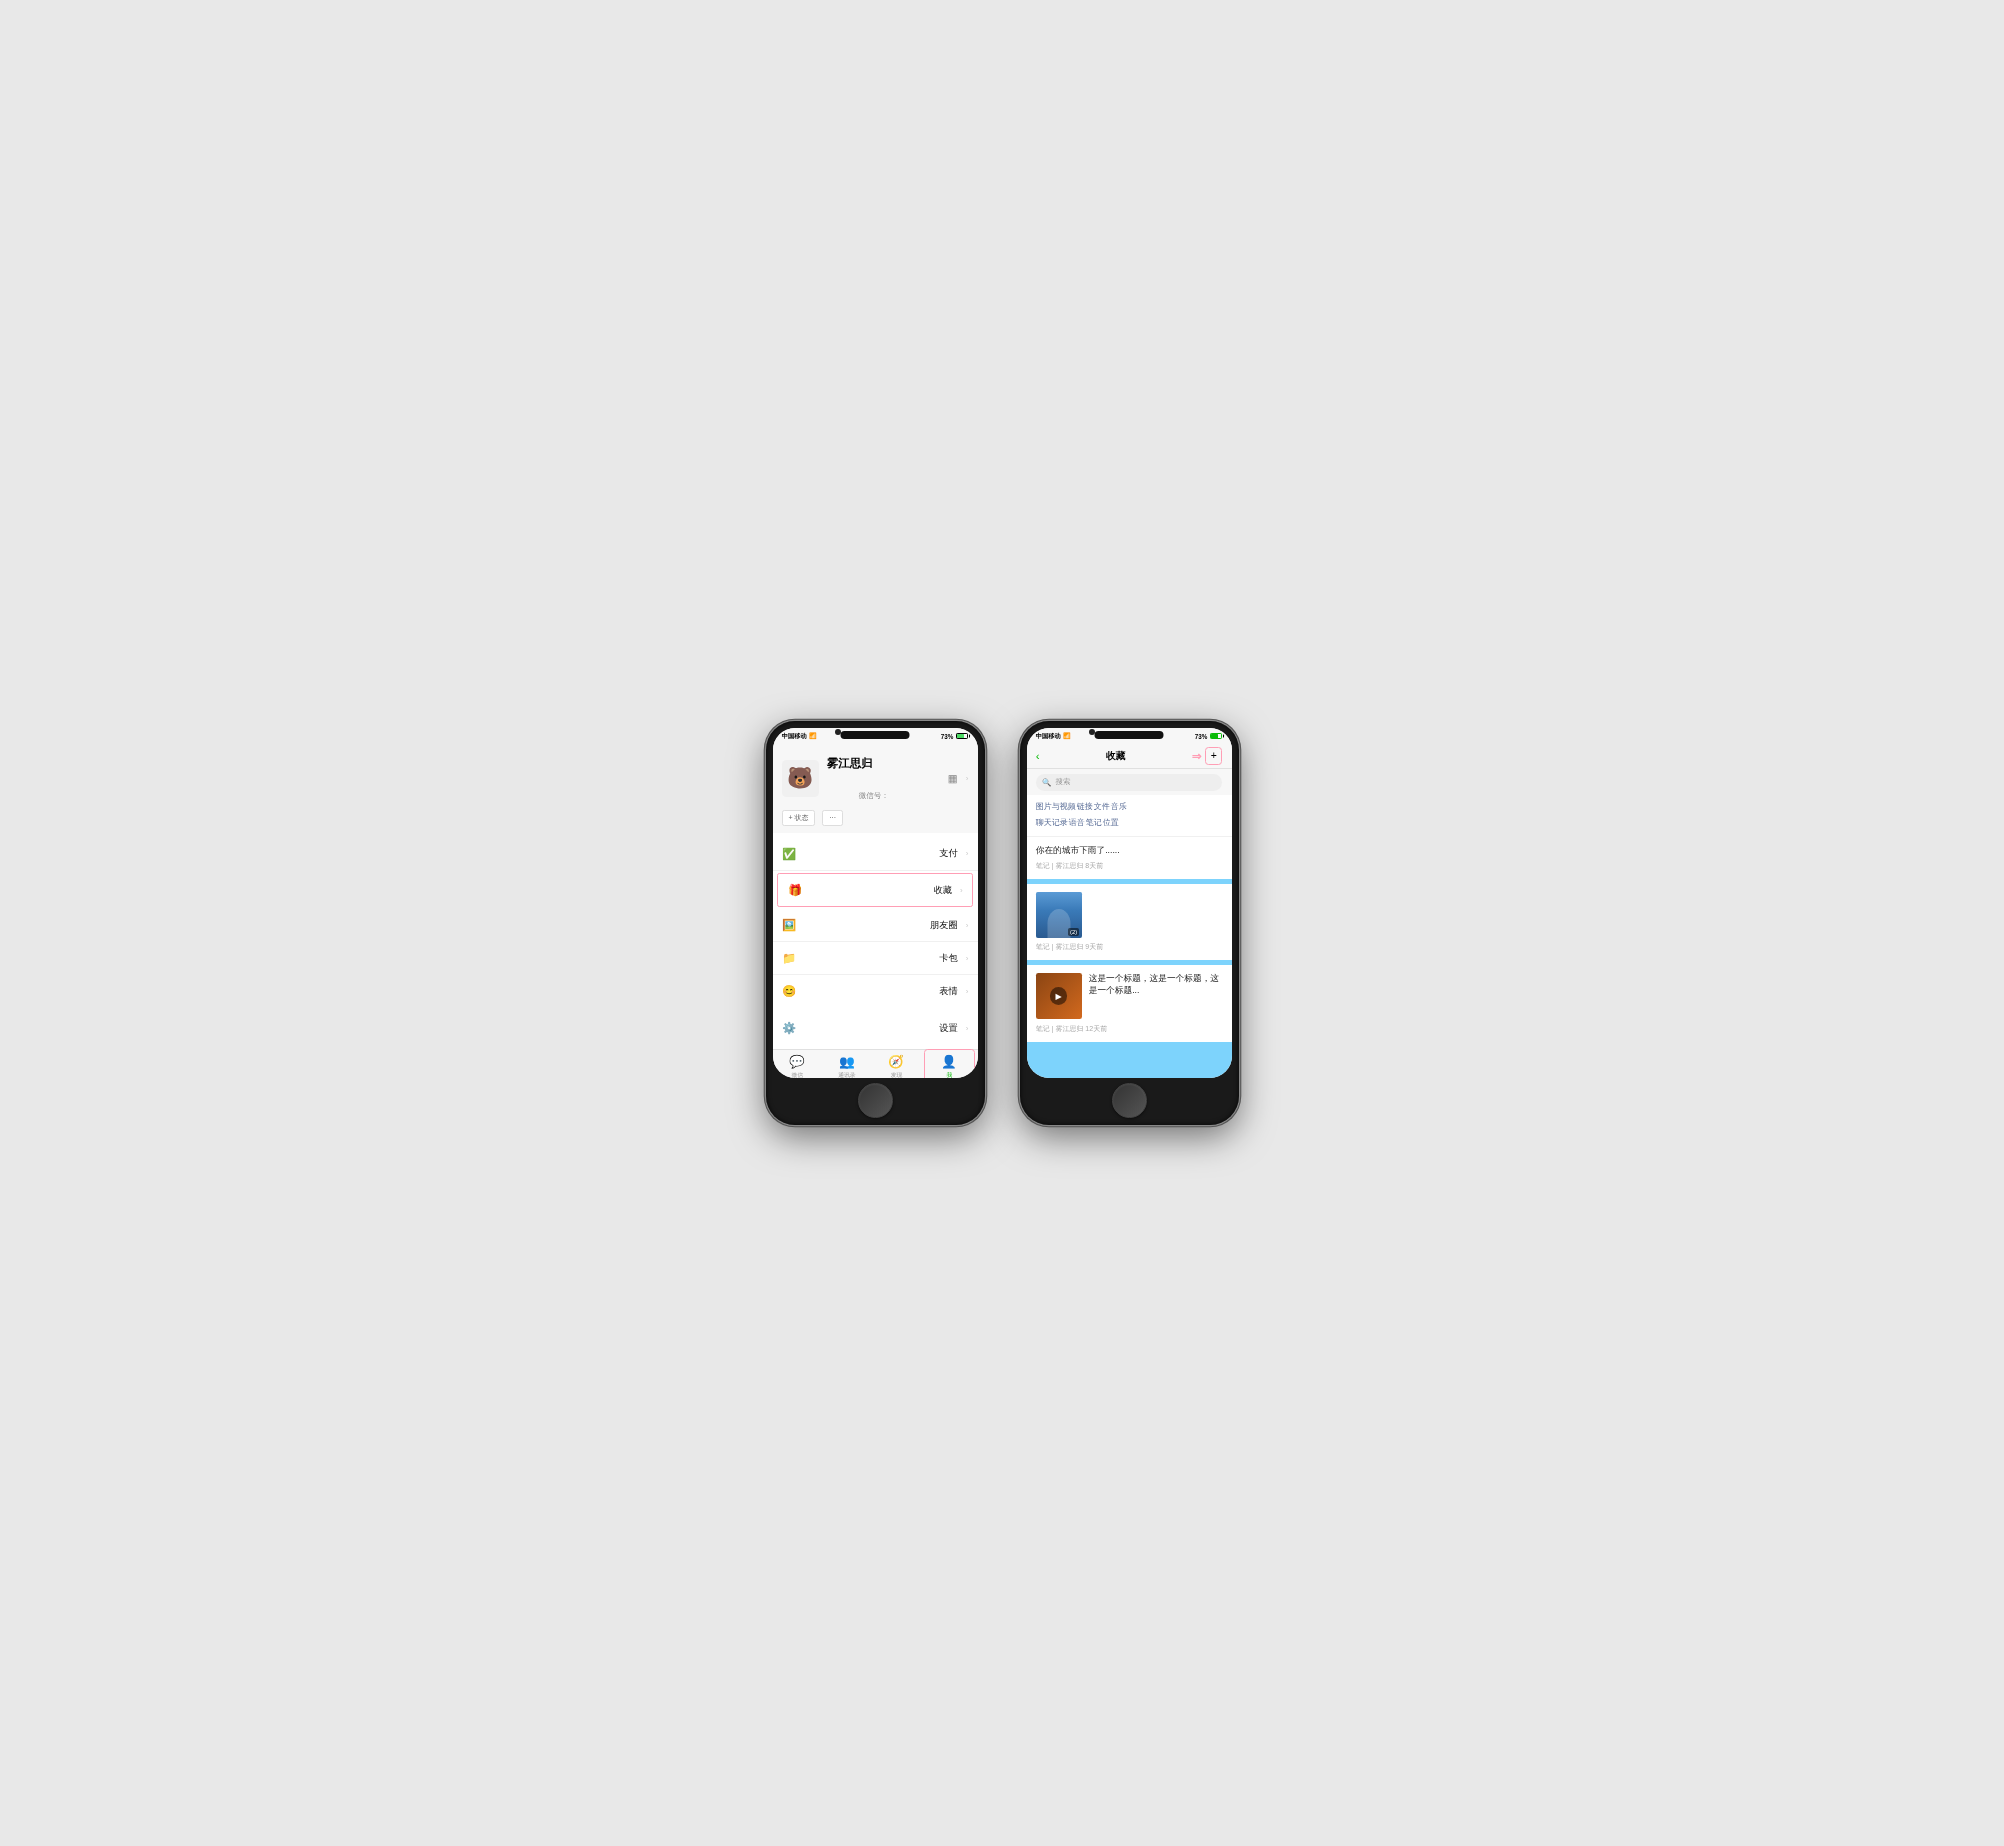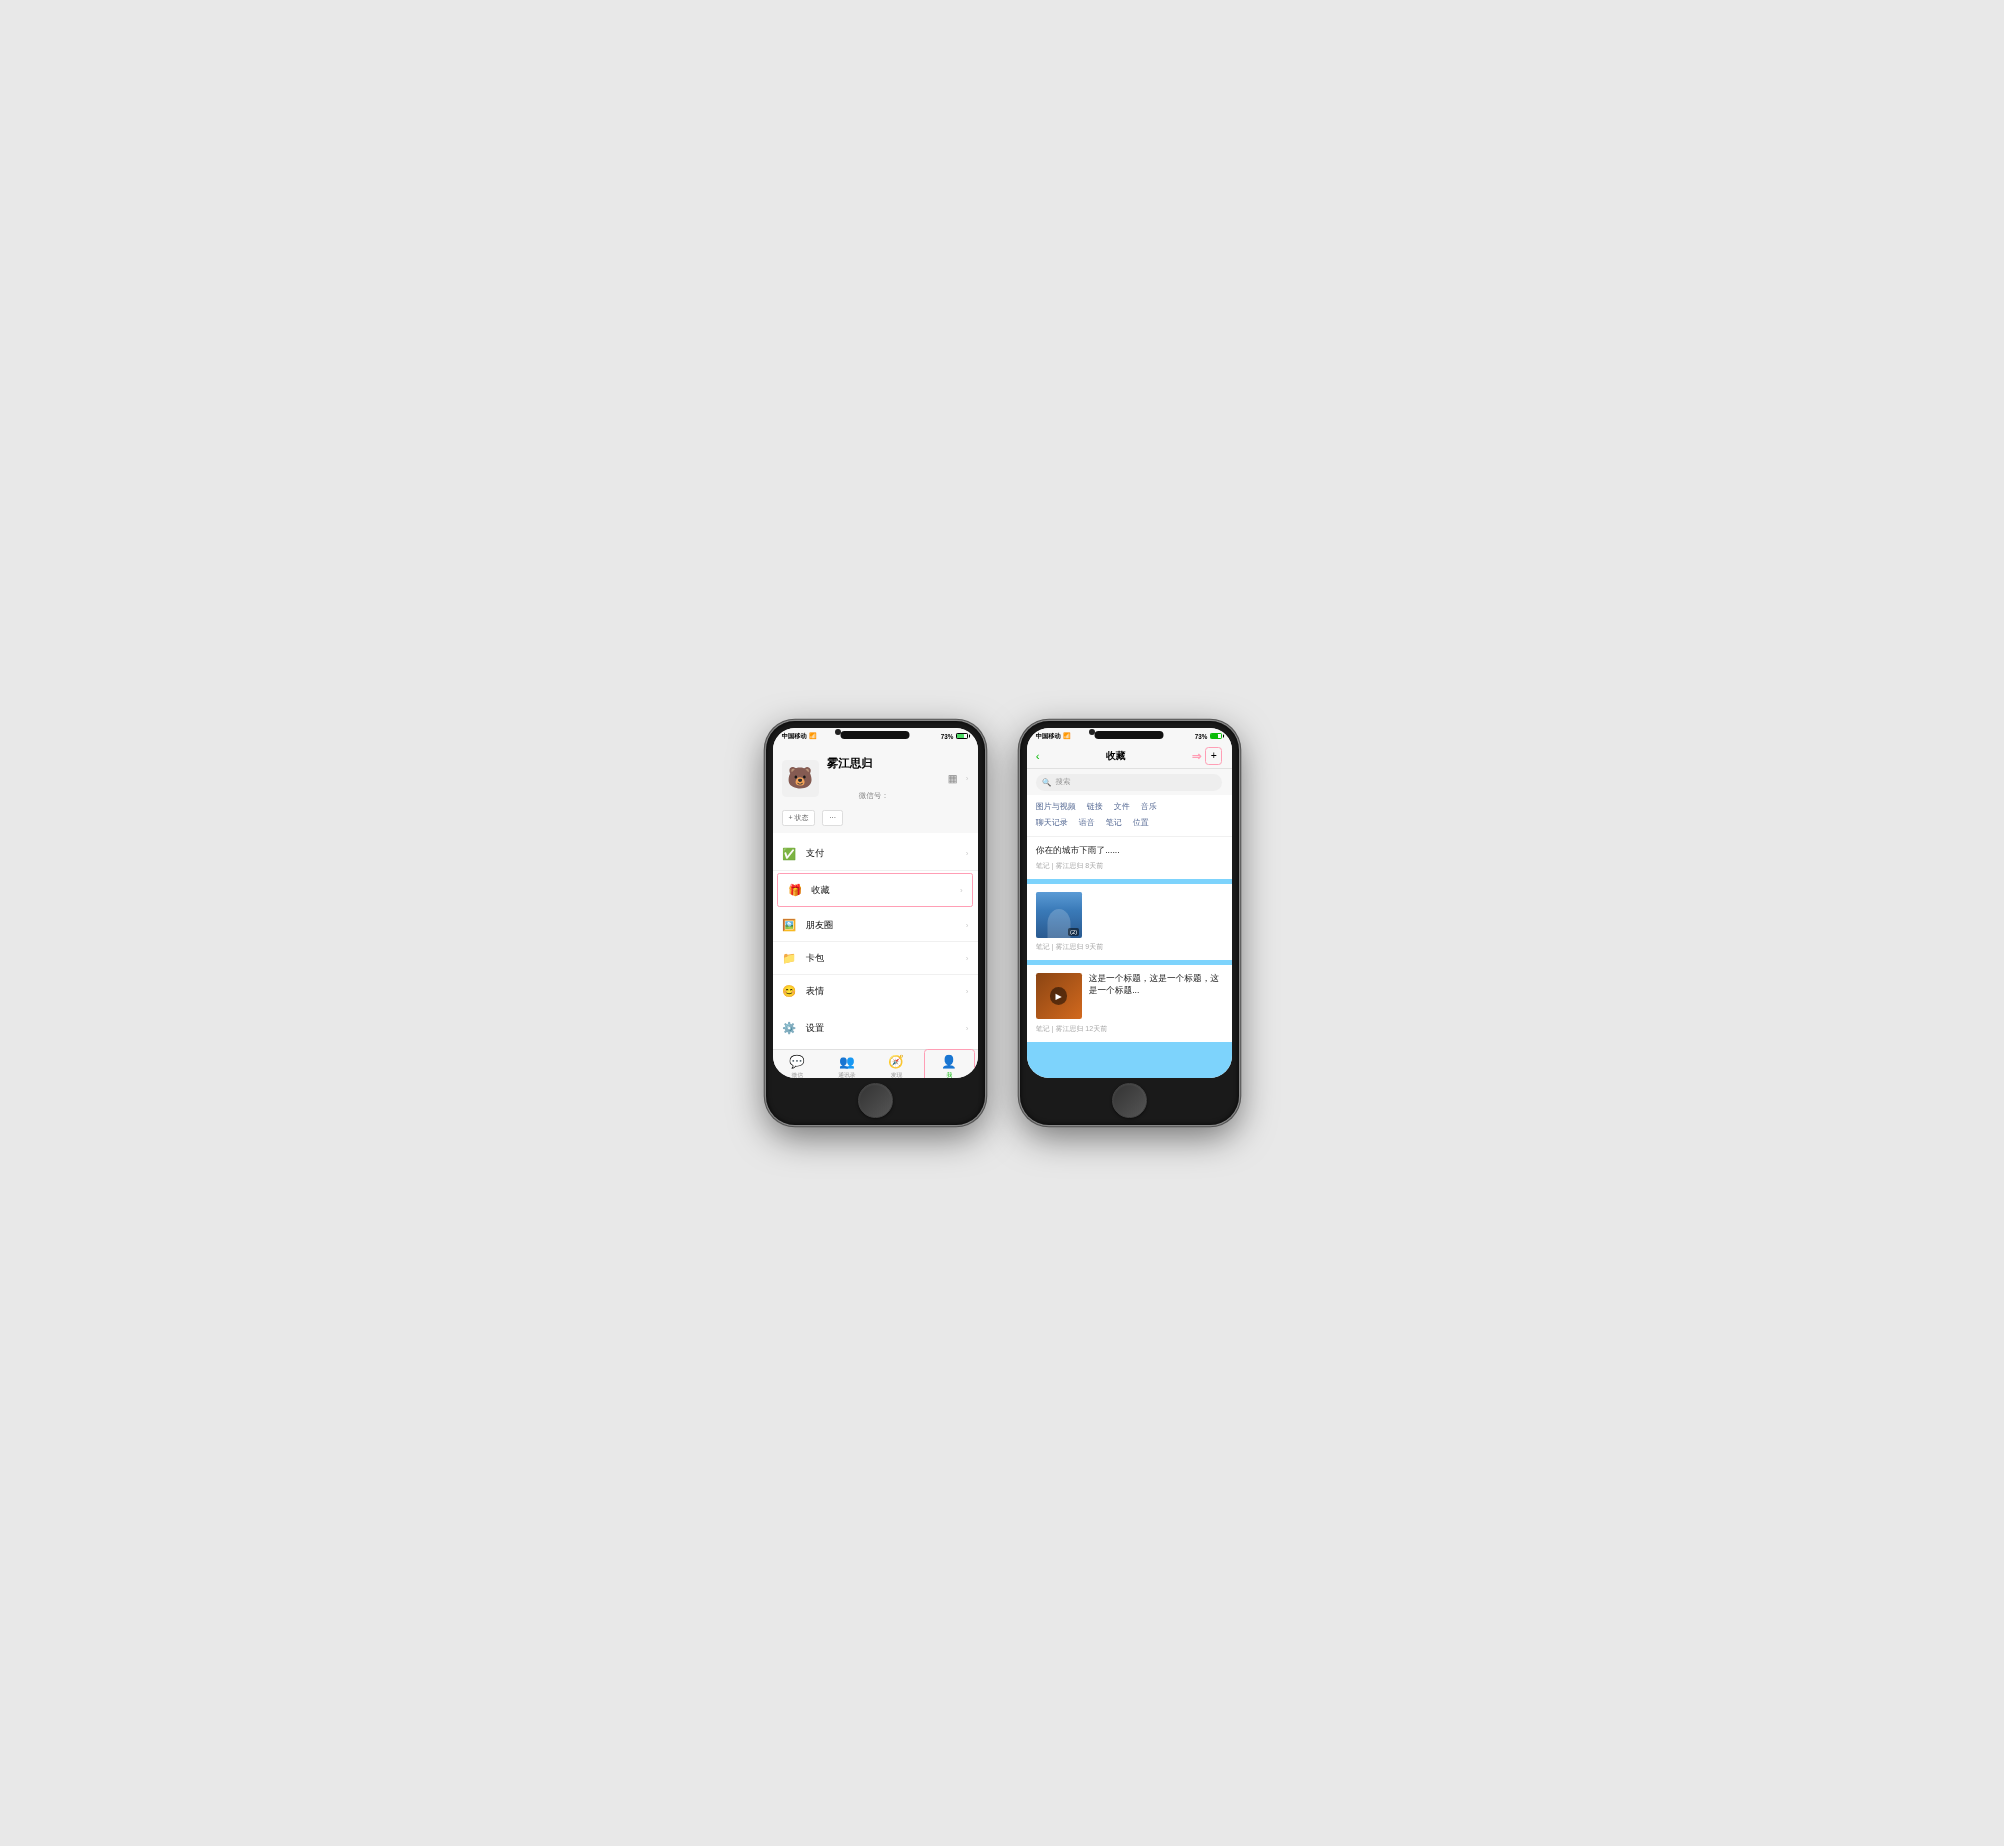--- a/index.html
+++ b/index.html
@@ -195,20 +195,21 @@
       display: flex;
       align-items: center;
       justify-content: center;
       font-size: 11.5px;
       flex-shrink: 0;
     }
     .menu-label {
       flex: 1;
       font-size: 9.2px;
       color: #111;
+      text-align: right;
     }
     .menu-arrow {
       color: #ccc;
       font-size: 8px;
     }
 
     
     .tab-bar {
       height: 35px;
       background: #f7f7f7;
@@ -273,21 +274,21 @@
       color: #999;
     }
 
     .filter-tabs {
       padding: 5.8px 9.2px 3.5px;
       background: #fff;
       border-bottom: 0.6px solid #f0f0f0;
     }
     .filter-row {
       display: flex;
-      gap: 11px;
+      gap: 1px;
       margin-bottom: 4.6px;
     }
     .filter-chip {
       font-size: 8px;
       color: #576b95;
     }
 
     .favorites-list { flex: 1; overflow-y: auto; background: #7dd3fc; }
 
     .fav-item {

